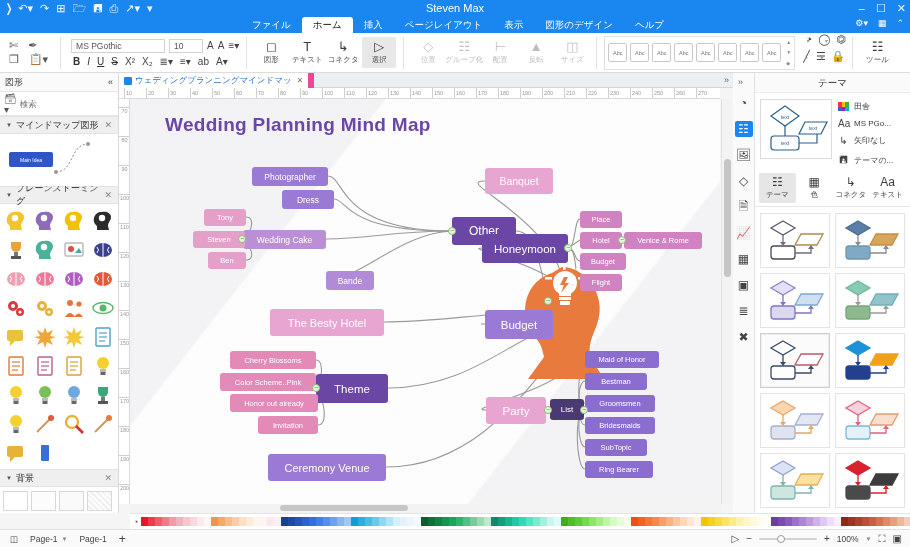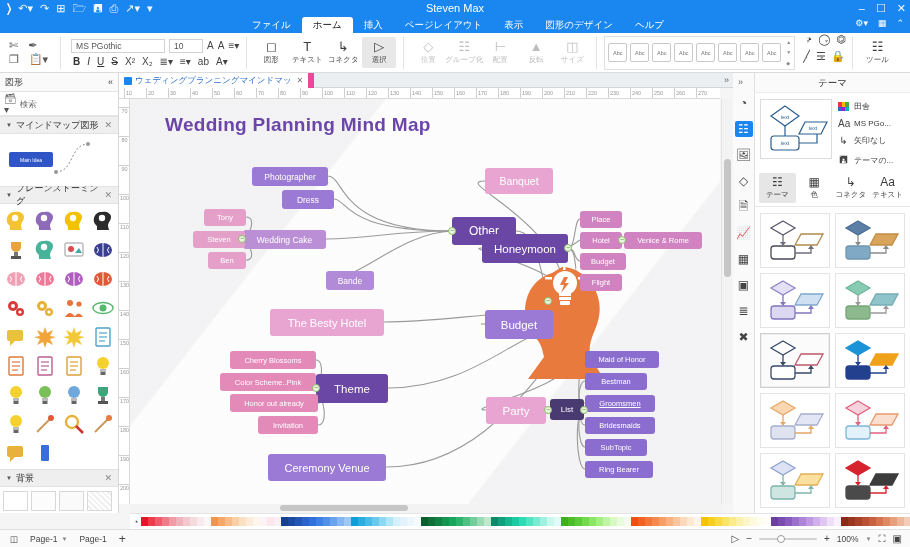--- a/index.html
+++ b/index.html
@@ -821,21 +821,21 @@
           <div class="node" style="left: 450px; top: 112px; width: 42px; height: 17px; background: rgb(208, 131, 192); font-size: 7.5px;">Place</div>
           <div class="node" style="left: 450px; top: 133px; width: 42px; height: 17px; background: rgb(208, 131, 192); font-size: 7.5px;">Hotel</div>
           <div class="node" style="left: 494px; top: 133px; width: 78px; height: 17px; background: rgb(208, 131, 192); font-size: 7.5px;">Venice &amp; Rome</div>
           <div class="node" style="left: 450px; top: 154px; width: 46px; height: 17px; background: rgb(208, 131, 192); font-size: 7.5px;">Budget</div>
           <div class="node" style="left: 450px; top: 175px; width: 42px; height: 17px; background: rgb(208, 131, 192); font-size: 7.5px;">Flight</div>
           <div class="node" style="left: 355px; top: 211px; width: 68px; height: 29px; background: rgb(155, 122, 214); font-size: 11.5px;">Budget</div>
           <div class="node" style="left: 356px; top: 298px; width: 60px; height: 27px; background: rgb(233, 165, 210); font-size: 11.5px;">Party</div>
           <div class="node" style="left: 420px; top: 300px; width: 34px; height: 21px; background: rgb(74, 58, 114); font-size: 8px;">List</div>
           <div class="node" style="left: 455px; top: 252px; width: 74px; height: 17px; background: rgb(139, 108, 207); font-size: 7.5px;">Maid of Honor</div>
           <div class="node" style="left: 455px; top: 274px; width: 62px; height: 17px; background: rgb(139, 108, 207); font-size: 7.5px;">Bestman</div>
-          <div class="node" style="left: 455px; top: 296px; width: 70px; height: 17px; background: rgb(139, 108, 207); font-size: 7.5px; text-decoration: underline;">Groomsmen</div>
+          <div class="node" style="left: 455px; top: 296px; width: 70px; height: 17px; background: rgb(139, 108, 207); font-size: 7.5px;">Groomsmen</div>
           <div class="node" style="left: 455px; top: 318px; width: 70px; height: 17px; background: rgb(139, 108, 207); font-size: 7.5px;">Bridesmaids</div>
           <div class="node" style="left: 455px; top: 340px; width: 62px; height: 17px; background: rgb(139, 108, 207); font-size: 7.5px;">SubTopic</div>
           <div class="node" style="left: 455px; top: 362px; width: 68px; height: 17px; background: rgb(139, 108, 207); font-size: 7.5px;">Ring Bearer</div>
         </div>
 
       <div class="plus" style="left:318px; top:128px;">−</div>
       <div class="plus" style="left:108px; top:136px;">−</div>
       <div class="plus" style="left:182px; top:285px;">−</div>
       <div class="plus" style="left:434px; top:145px;">−</div>
       <div class="plus" style="left:488px; top:137px;">−</div>

